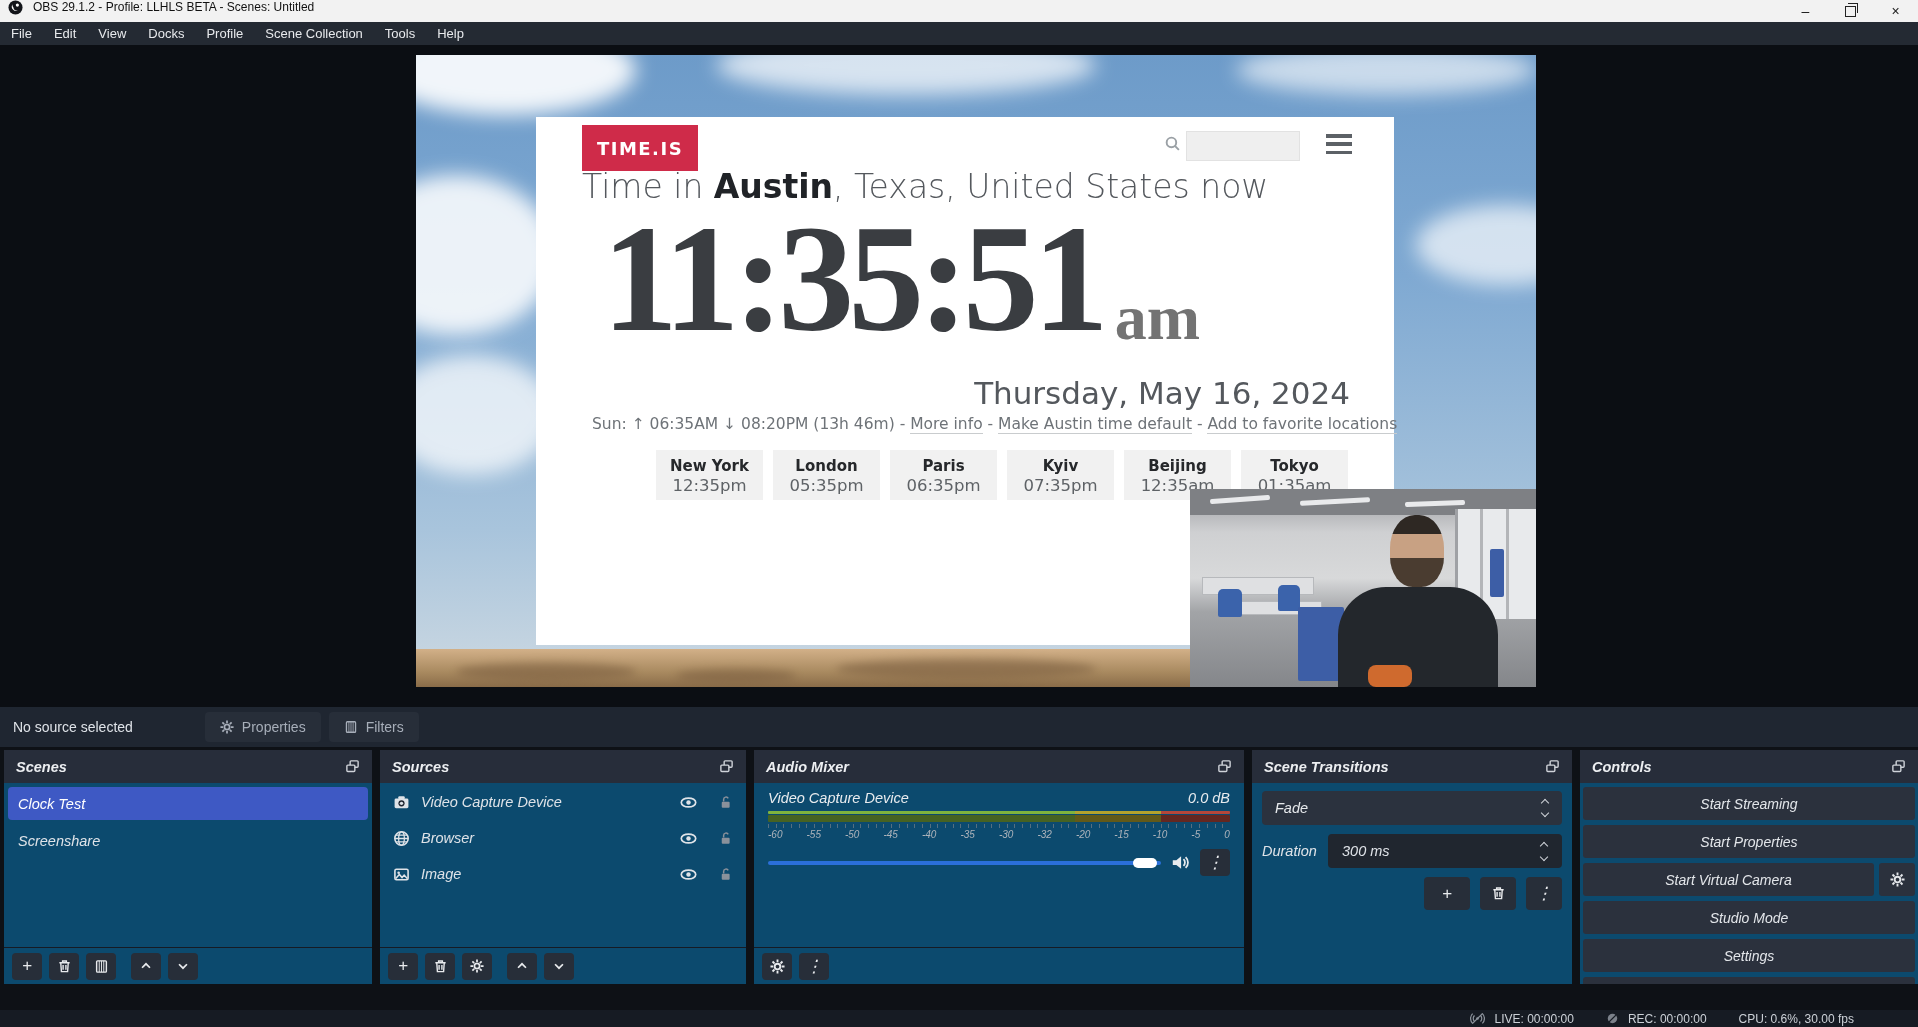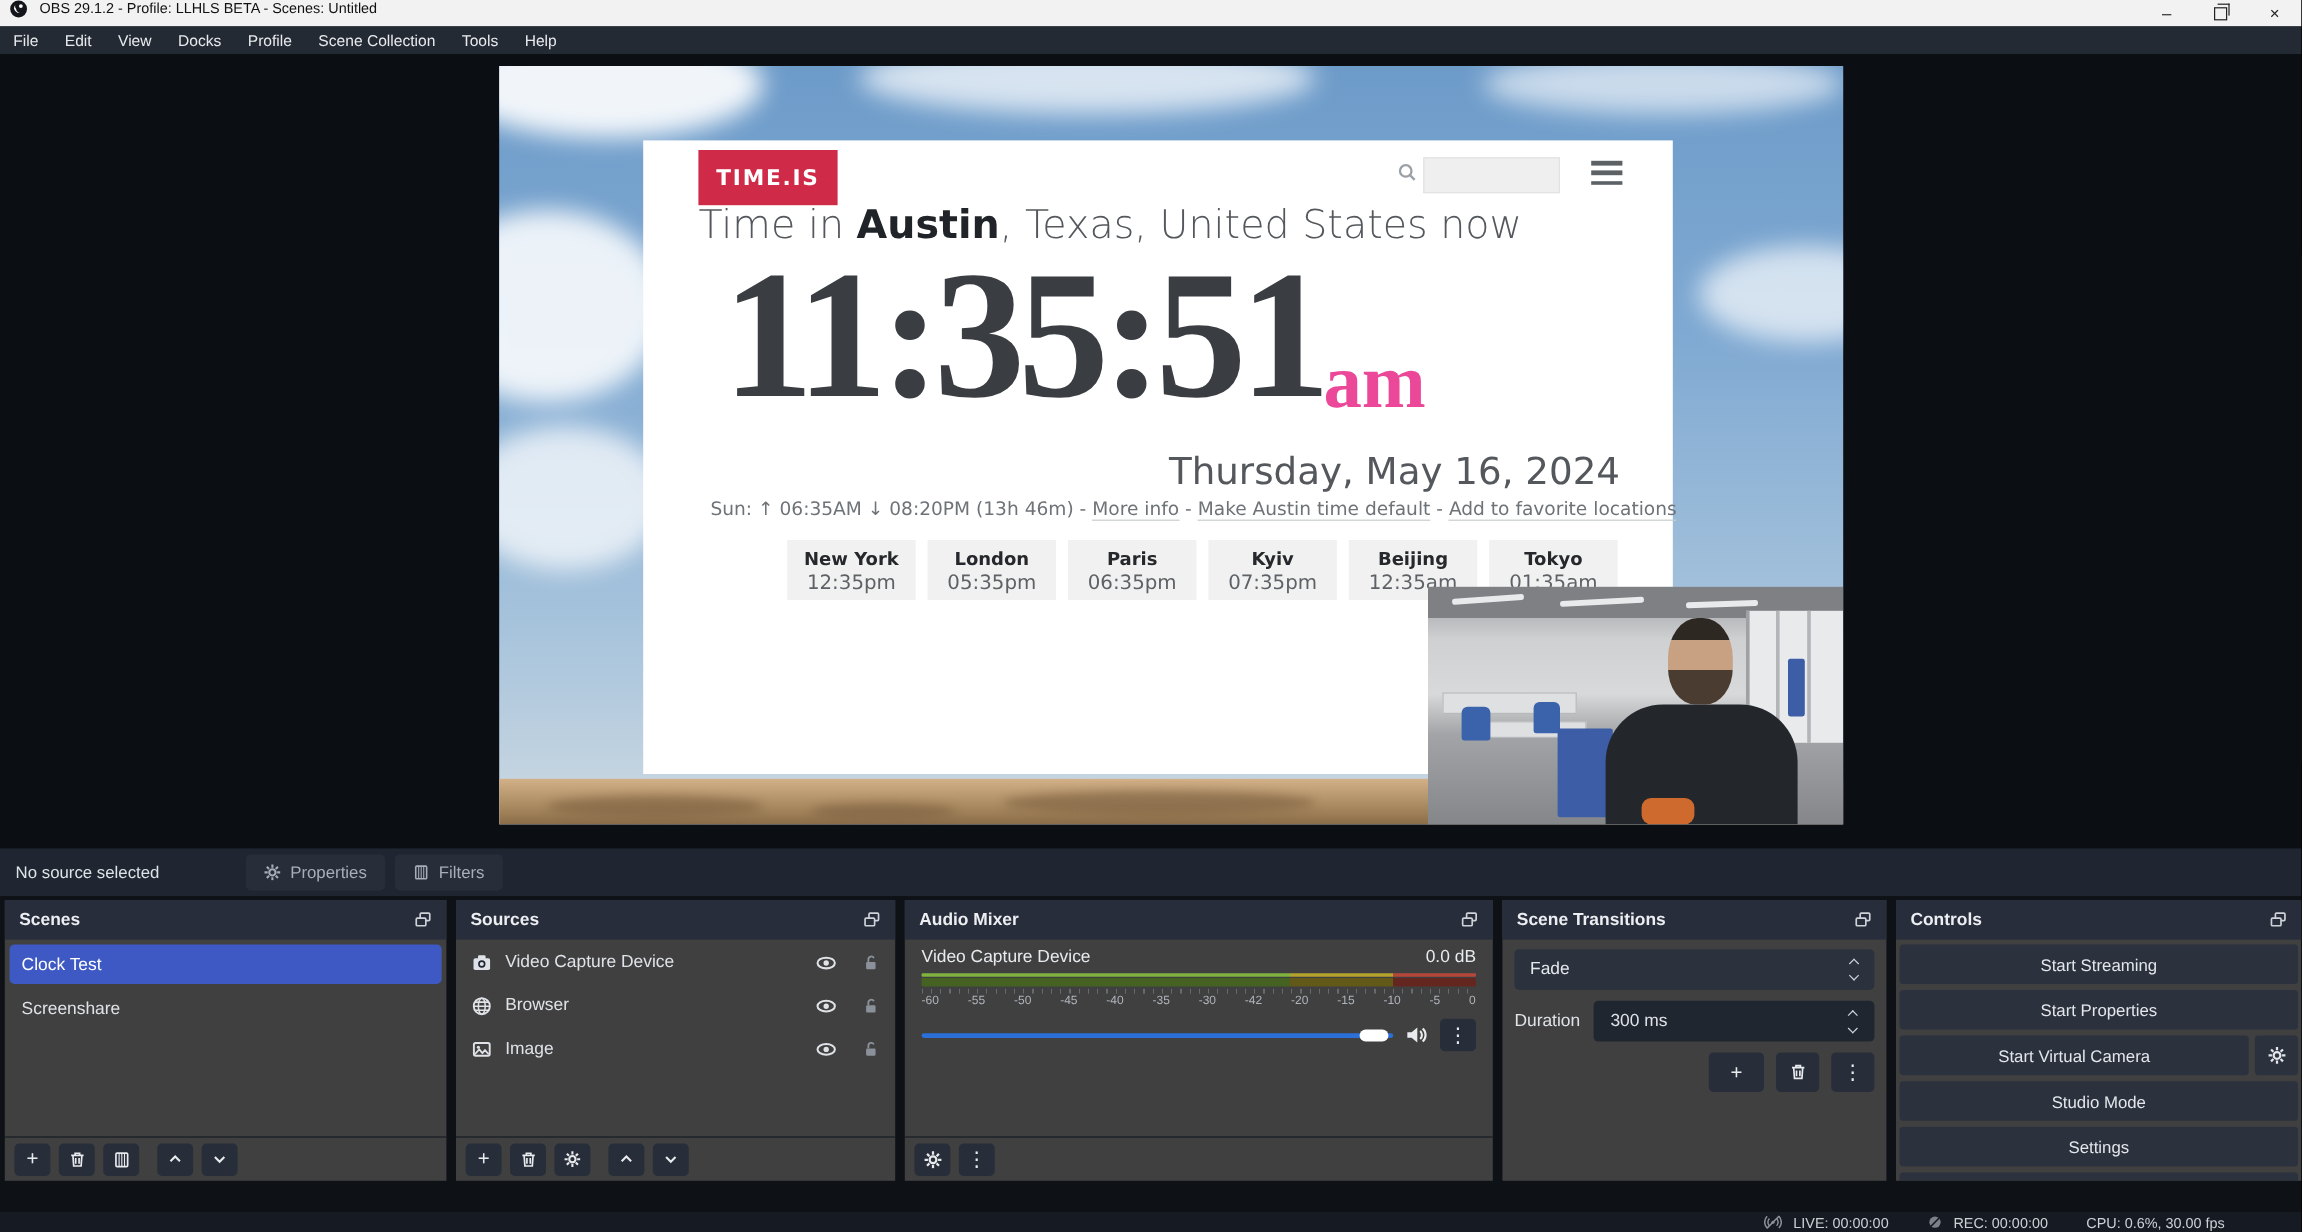--- a/index.html
+++ b/index.html
@@ -36,21 +36,21 @@
   .tsearch-ic{position:absolute;left:628px;top:18px;color:#9aa0a5;}
   .tsearch{position:absolute;left:650px;top:14px;width:112px;height:28px;background:#efefef;
            border:1px solid #e2e2e2;}
   .tburger{position:absolute;left:790px;top:17px;width:26px;height:20px;display:flex;
            flex-direction:column;justify-content:space-between;}
   .tburger i{height:3.5px;background:#5c6166;}
   .theading{position:absolute;left:46px;top:50px;font-size:33px;color:#54585d;font-weight:300;white-space:nowrap;}
   .theading b{color:#202327;font-weight:800;}
   .tclock{position:absolute;left:66px;top:86px;display:flex;align-items:flex-end;white-space:nowrap;font-family:Liberation Serif, serif;}
   .tclock .time{font-size:152px;font-weight:700;color:#3a3d41;letter-spacing:-6px;line-height:1;}
-  .tclock .ampm{font-size:64px;font-weight:700;color:#ec4899;margin-left:0;line-height:1.15;}
+  .tclock .ampm{font-size:64px;font-weight:700;color:#737373;margin-left:12px;line-height:1.15;}
   .tdate{position:absolute;right:44px;top:258px;font-size:31px;color:#54585d;font-weight:400;}
   .tsun{position:absolute;left:56px;top:298px;width:760px;font-size:15.5px;color:#6e7378;white-space:nowrap;}
   .tsun a{color:#6e7378;text-decoration:none;border-bottom:1px solid #c9ccce;}
   .tcities{position:absolute;left:120px;top:333px;display:flex;gap:10px;}
   .tcity{width:107px;height:50px;background:#f1f1f1;text-align:center;padding-top:7px;box-sizing:border-box;}
   .tcity .cname{font-size:15px;font-weight:700;color:#26282b;}
   .tcity .ctime{font-size:16.5px;color:#5e6266;margin-top:1px;}
   
   .webcam{position:absolute;left:774px;top:434px;width:346px;height:198px;overflow:hidden;
           background:linear-gradient(#97999d 0%,#cfd0d2 22%,#d8d9da 45%,#a2a4a7 62%,#84868a 100%);}
@@ -69,21 +69,21 @@
   .wc-orange{position:absolute;left:178px;top:176px;width:44px;height:22px;background:#cf6a2e;border-radius:8px;}
   
   .srctoolbar{position:absolute;left:0;top:707px;width:1918px;height:40px;background:#1f2631;
               display:flex;align-items:center;color:#dfe3e8;font-size:14px;}
   .srctoolbar .statTxt{margin-left:13px;}
   .tbbtn{height:30px;background:#272e39;border-radius:4px;display:flex;align-items:center;gap:8px;
          padding:0 15px;color:#a7aeb9;font-size:14px;margin-left:8px;}
   .tbbtn:first-of-type{margin-left:72px;}
   
   .docks{position:absolute;left:0;top:747px;width:1918px;height:263px;background:#0e1116;}
-  .panel{position:absolute;top:3px;height:234px;background:#404040;display:flex;flex-direction:column;}
+  .panel{position:absolute;top:3px;height:234px;background:#0c4a6e;display:flex;flex-direction:column;font-style:italic;}
   .phead{height:33px;background:#272d3a;display:flex;align-items:center;padding:0 12px;
          color:#eceef1;font-size:14.5px;font-weight:700;flex:none;}
   .phead .pop{margin-left:auto;color:#cfd3d9;}
   .pbody{flex:1;position:relative;overflow:hidden;}
   .pfoot{flex:none;height:36px;border-top:1px solid #161b24;display:flex;align-items:center;
          gap:7px;padding:0 8px;}
   .icbtn{width:30px;height:27px;background:#272e39;border-radius:4px;display:flex;align-items:center;
          justify-content:center;color:#e8eaed;font-size:17px;}
   .icbtn.spaced{margin-left:8px;}
   .p-scenes{left:4px;width:368px;}
@@ -497,21 +497,21 @@
           <div class="tickmarks"></div>
           <div class="ticklabels">
 
           <span>-60</span>
               <span>-55</span>
               <span>-50</span>
               <span>-45</span>
               <span>-40</span>
               <span>-35</span>
               <span>-30</span>
-              <span>-42</span>
+              <span>-32</span>
               <span>-20</span>
               <span>-15</span>
               <span>-10</span>
               <span>-5</span>
               <span>0</span>
             </div>
           <div class="sliderrow">
             <div class="vtrack">
               <div class="line"></div>
                 <div class="vhandle"></div>

